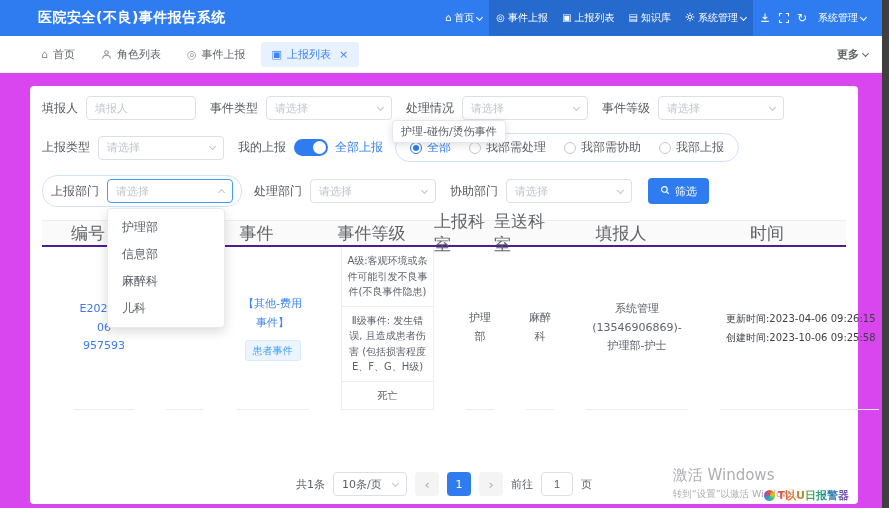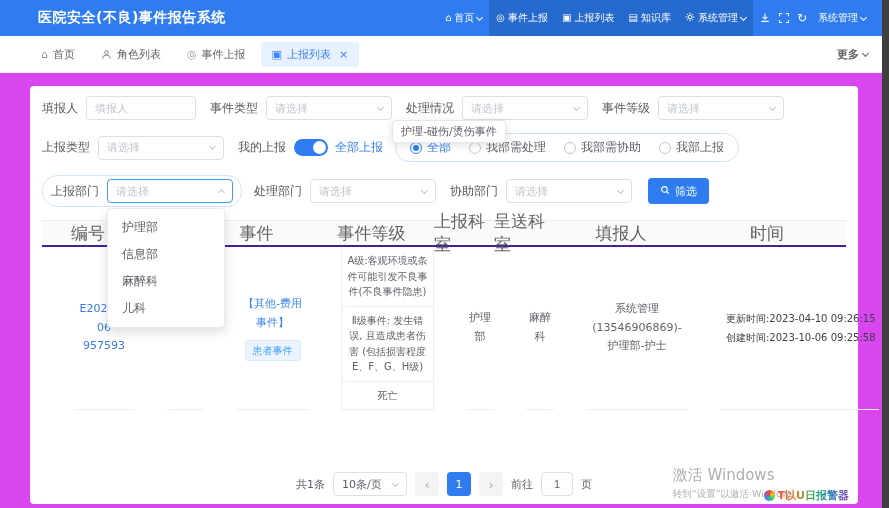--- a/index.html
+++ b/index.html
@@ -300,21 +300,21 @@
         </div>
         <div class="td td-grade">
           <div class="grade-item">A级:客观环境或条件可能引发不良事件(不良事件隐患)</div>
           <div class="grade-item">Ⅱ级事件: 发生错误, 且造成患者伤害 (包括损害程度E、F、G、H级)</div>
           <div class="grade-item">死亡</div>
         </div>
         <div class="td">护理部</div>
         <div class="td">麻醉科</div>
         <div class="td">系统管理(13546906869)-护理部-护士</div>
         <div class="td td-time">
-          <span>更新时间:2023-04-10 09:26:15</span>
+          <span>更新时间:2023-04-06 09:26:15</span>
           <span>创建时间:2023-10-06 09:25:58</span>
         </div>
       </div>
     </div>
 
     <div class="pagination">
       <span>共1条</span>
       <div class="psel">
         <span>10条/页</span>
         <span class="chev" style="color:#c0c4cc"></span>

